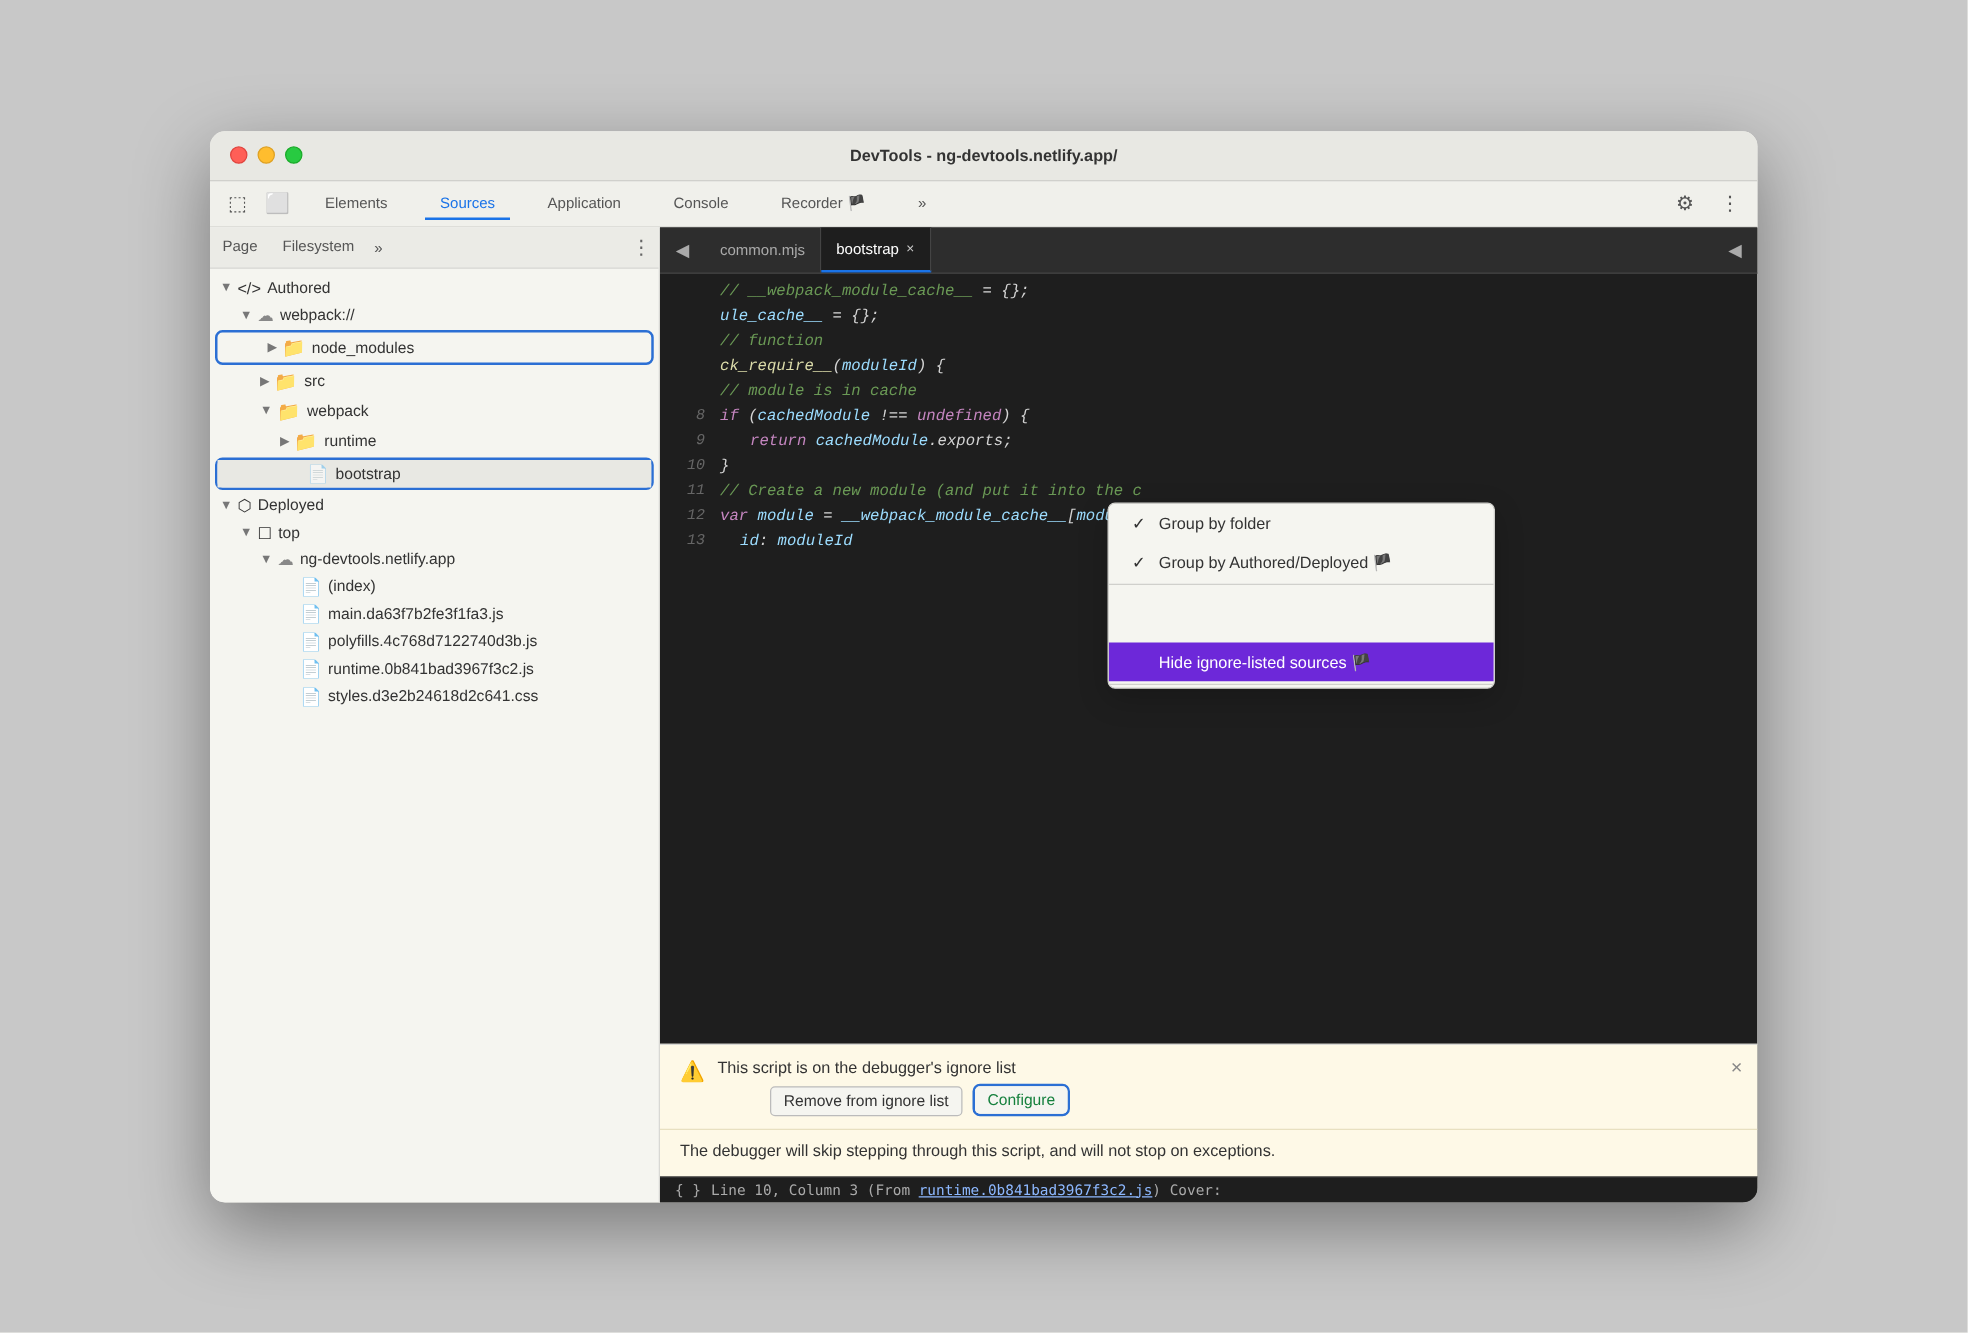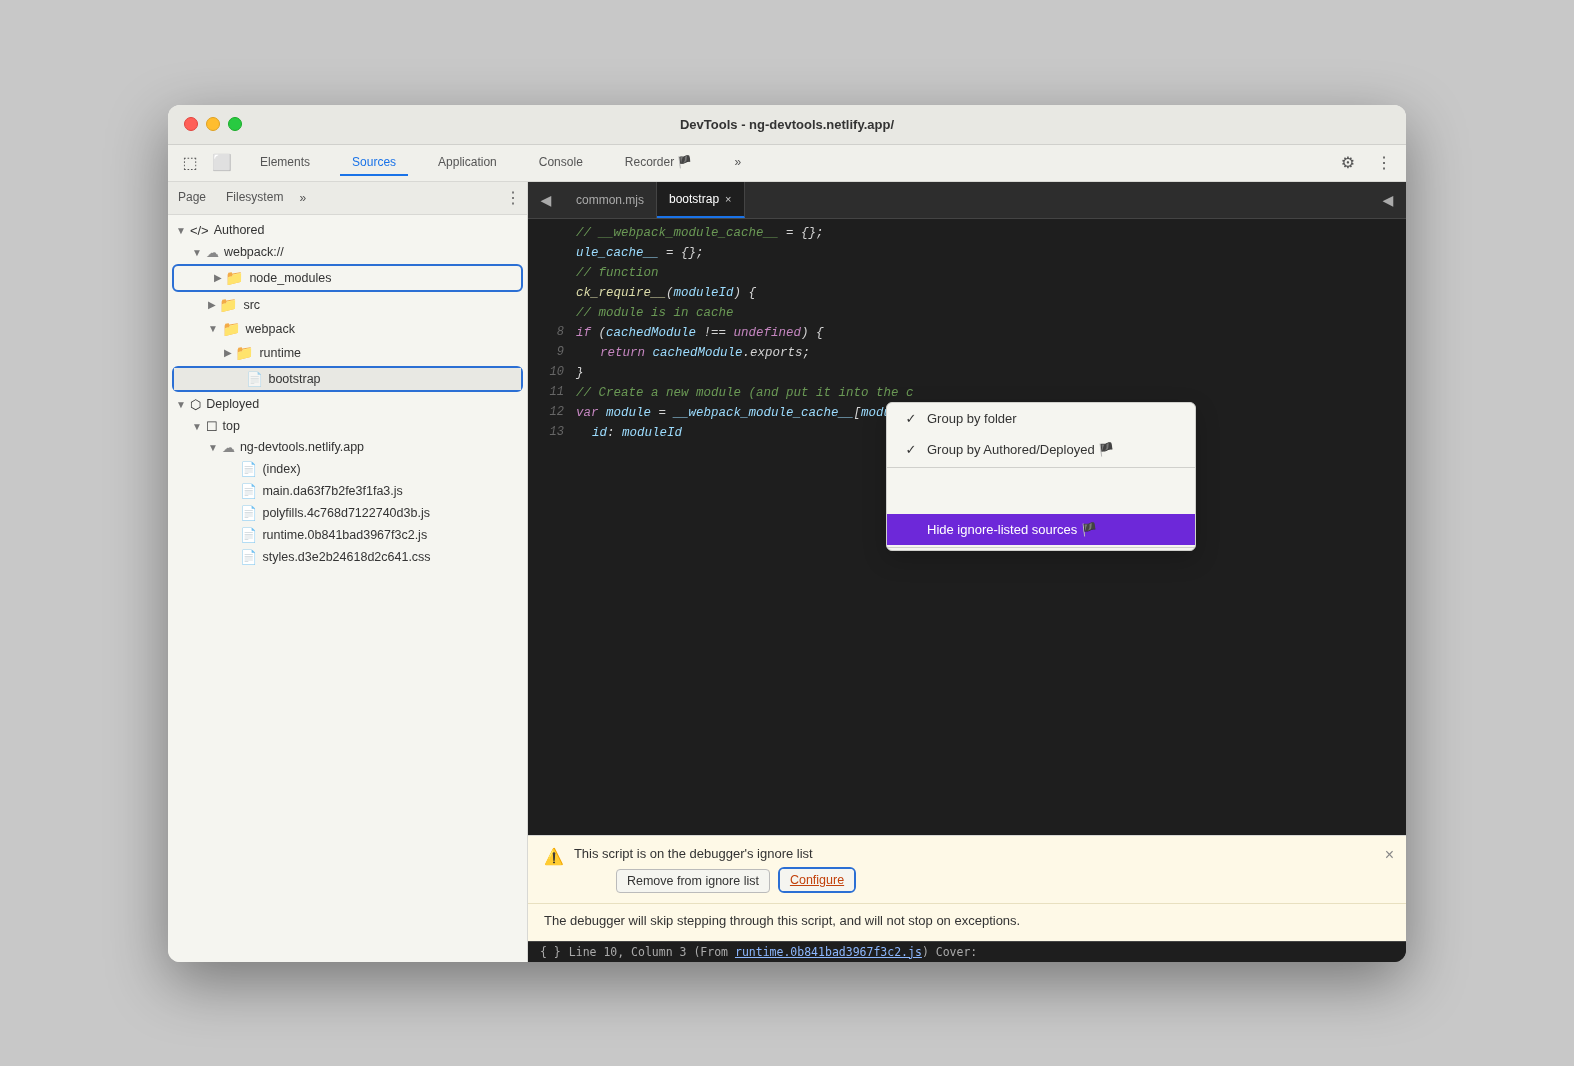--- a/index.html
+++ b/index.html
@@ -328,23 +328,22 @@
       border: 2.5px solid #2b6fd4;
       border-radius: 6px;
     }
     .configure-btn {
       padding: 4px 10px;
       font-size: 12.5px;
       border: none;
       border-radius: 4px;
       background: #f5f5f0;
       cursor: pointer;
-      color: #c2410c;
+      color: #15803d;
       display: block;
-      text-decoration: underline;
     }
     .close-warning {
       position: absolute;
       right: 12px;
       top: 10px;
       background: none;
       border: none;
       font-size: 16px;
       color: #888;
       cursor: pointer;

